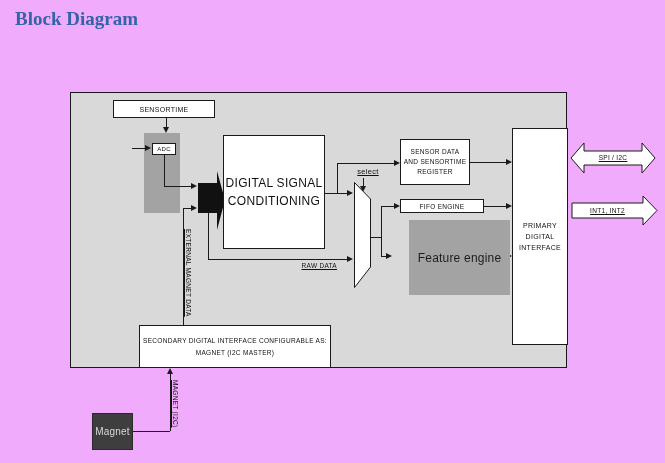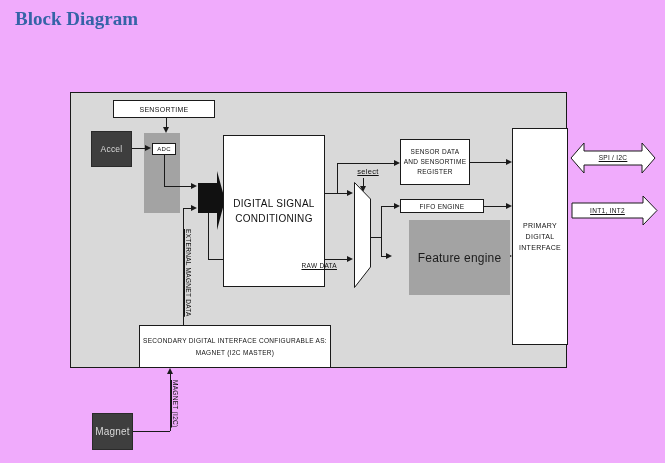--- a/index.html
+++ b/index.html
@@ -34,39 +34,38 @@
   <div class="title">Block Diagram</div>
 
   <div class="canvas"></div>
 
   <div class="strip" style="left:144px;top:133px;width:36px;height:80px;"></div>
 
   <div class="box" style="left:113px;top:100px;width:102px;height:18px;font-size:7px;"><span>SENSORTIME</span></div>
   <div class="vline" style="left:166px;top:118px;height:10px;"></div>
   <div class="ah d" style="left:163px;top:127px;"></div>
 
-  <div class="box dark" style="left:91px;top:131px;width:41px;height:36px;font-size:8.5px;"><span>Accel</span></div>
   <div class="hline" style="left:132px;top:148px;width:14px;"></div>
   <div class="ah r" style="left:145px;top:145px;"></div>
 
   <div class="box" style="left:152px;top:143px;width:24px;height:12px;font-size:6px;"><span>ADC</span></div>
   <div class="vline" style="left:164px;top:155px;height:31px;"></div>
   <div class="hline" style="left:164px;top:186px;width:28px;"></div>
   <div class="ah r" style="left:191px;top:183px;"></div>
 
   <svg style="left:198px;top:171px;" width="27" height="59">
     <polygon points="0,12 19,12 19,0 27,29 19,59 19,42 0,42" fill="#111"></polygon>
   </svg>
 
   <div class="vline" style="left:183px;top:208px;height:117px;"></div>
   <div class="hline" style="left:183px;top:208px;width:9px;"></div>
   <div class="ah r" style="left:191px;top:205px;"></div>
   <div class="lbl vert" style="left:185px;top:229px;font-size:6.5px;">EXTERNAL MAGNET DATA</div>
 
-  <div class="box" style="left:223px;top:135px;width:102px;height:152px;font-size:10px;line-height:1.5;"><span>DIGITAL SIGNAL
+  <div class="box" style="left:223px;top:135px;width:102px;height:114px;font-size:12px;line-height:1.5;"><span>DIGITAL SIGNAL
 CONDITIONING</span></div>
 
   <div class="hline" style="left:325px;top:193px;width:22px;"></div>
   <div class="ah r" style="left:347px;top:190px;"></div>
   <div class="vline" style="left:337px;top:163px;height:30px;"></div>
   <div class="hline" style="left:337px;top:163px;width:57px;"></div>
   <div class="ah r" style="left:394px;top:160px;"></div>
 
   <div class="vline" style="left:208px;top:213px;height:46px;"></div>
   <div class="hline" style="left:208px;top:259px;width:139px;"></div>

